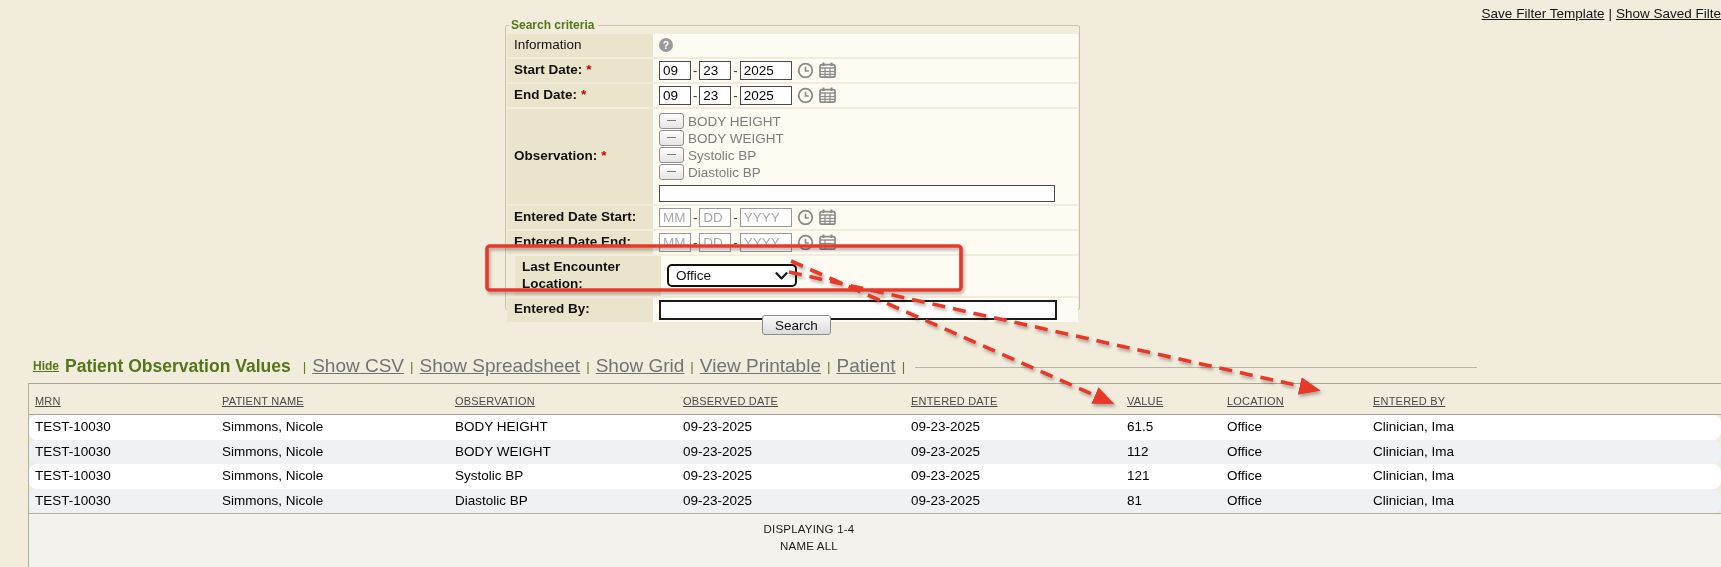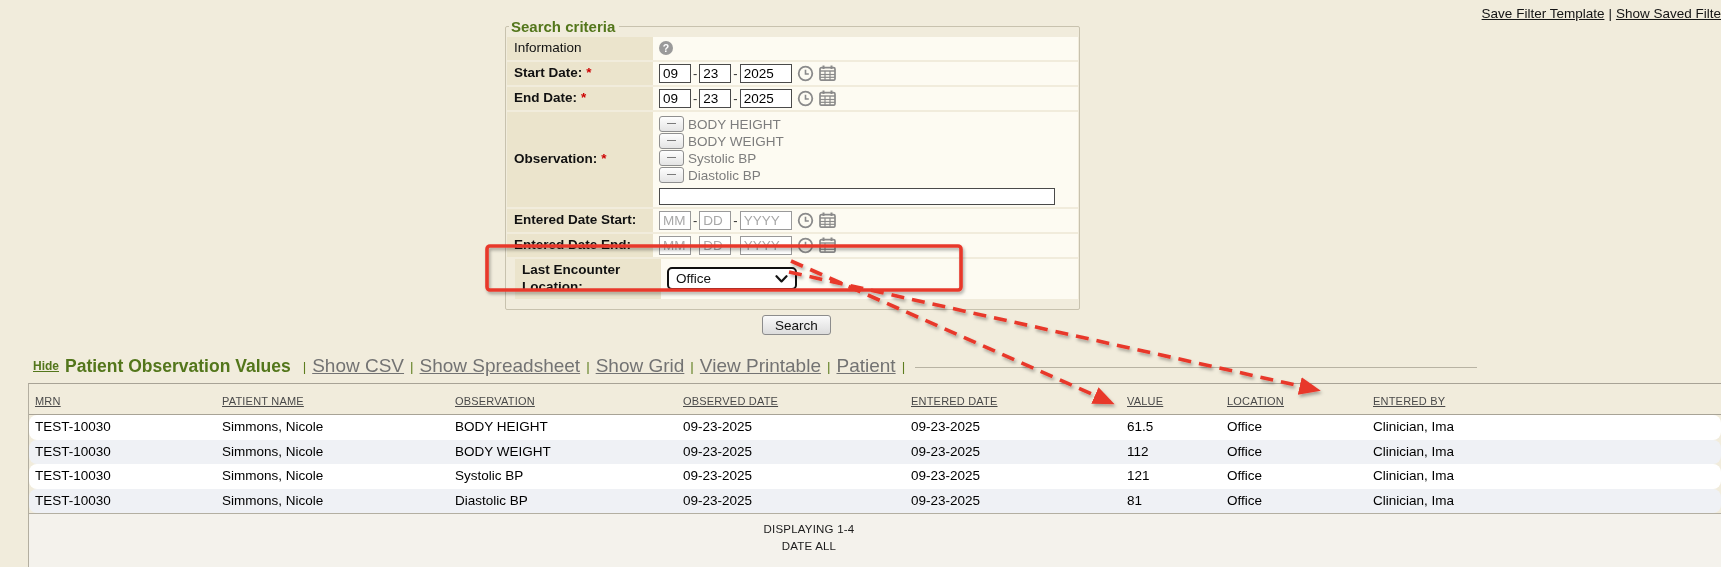--- a/index.html
+++ b/index.html
@@ -13,21 +13,21 @@
   .topbar{position:absolute;top:6px;right:0;font-size:13.5px;white-space:nowrap;}
   .topbar a{color:#141414;text-decoration:underline;cursor:pointer;}
   .topbar .sep{margin:0 4px;color:#141414;}
   
   fieldset.criteria{
     position:absolute;left:505px;top:18px;width:575px;height:292px;
     box-sizing:border-box;border:1px solid #c8c2ae;border-radius:2px;
     margin:0;padding:2px 1px 1px 1px;background:transparent;
   }
   fieldset.criteria legend{
-    font-size:15px;font-weight:bold;color:#53761b;padding:0 4px 0 2px;margin-left:2px;
+    font-size:12px;font-weight:bold;color:#53761b;padding:0 4px 0 2px;margin-left:2px;
   }
   .frow{display:flex;border-bottom:2px solid #f1ecdc;}
   .frow:last-child{border-bottom:none;}
   .flabel{
     width:146px;flex:0 0 146px;background:#ebe4cc;padding:3px 4px 3px 7px;
     font-size:13.5px;font-weight:bold;box-sizing:border-box;line-height:1.25;
   }
   .flabel.plain{font-weight:normal;}
   .ffield{flex:1;background:#fdfbf2;padding:2px 4px 2px 6px;display:flex;align-items:center;}
   .req{color:#cc0000;font-weight:bold;margin-left:4px;}
@@ -258,20 +258,26 @@
         <span>Office</span>
         <span style="display:inline-flex;">
             <svg width="13" height="8" viewBox="0 0 13 8">
               <path d="M1.5 1.2 L6.5 6.4 L11.5 1.2" fill="none" stroke="#141414" stroke-width="2.2" stroke-linecap="round" stroke-linejoin="round"></path>
             </svg>
           </span>
       </div>
     </div>
   </div>
 
+  <div class="frow">
+    <div class="flabel">Entered By:</div>
+    <div class="ffield">
+      <input class="entered-by-input" value="" style="">
+    </div>
+  </div>
 </fieldset>
 
 <button class="search-btn">Search</button>
 
 <div class="results-bar">
   <a class="hide-link">Hide</a>
   <span class="rtitle">Patient Observation Values</span>
   <span class="rsep">|</span>
   <a class="rlink">Show CSV</a>
   <span class="rsep">|</span>
@@ -335,21 +341,21 @@
         <div class="tcell">09-23-2025</div>
         <div class="tcell">09-23-2025</div>
         <div class="tcell">81</div>
         <div class="tcell">Office</div>
         <div class="tcell">Clinician, Ima</div>
       </div>
     </div>
   <div class="table-footer">
     <div class="footer-inner">
       <div class="disp">DISPLAYING 1-4</div>
-      <div class="showall">DATE ALL</div>
+      <div class="showall">NAME ALL</div>
     </div>
   </div>
 </div>
 
 <svg class="overlay" viewBox="0 0 1721 567">
   <defs>
     <marker id="ah" markerWidth="8" markerHeight="6" refX="5.2" refY="2.5" orient="auto">
       <path d="M0,0 L6,2.5 L0,5 Z" fill="#e8392c"></path>
     </marker>
     <filter id="sh" x="-20%" y="-20%" width="140%" height="140%">

